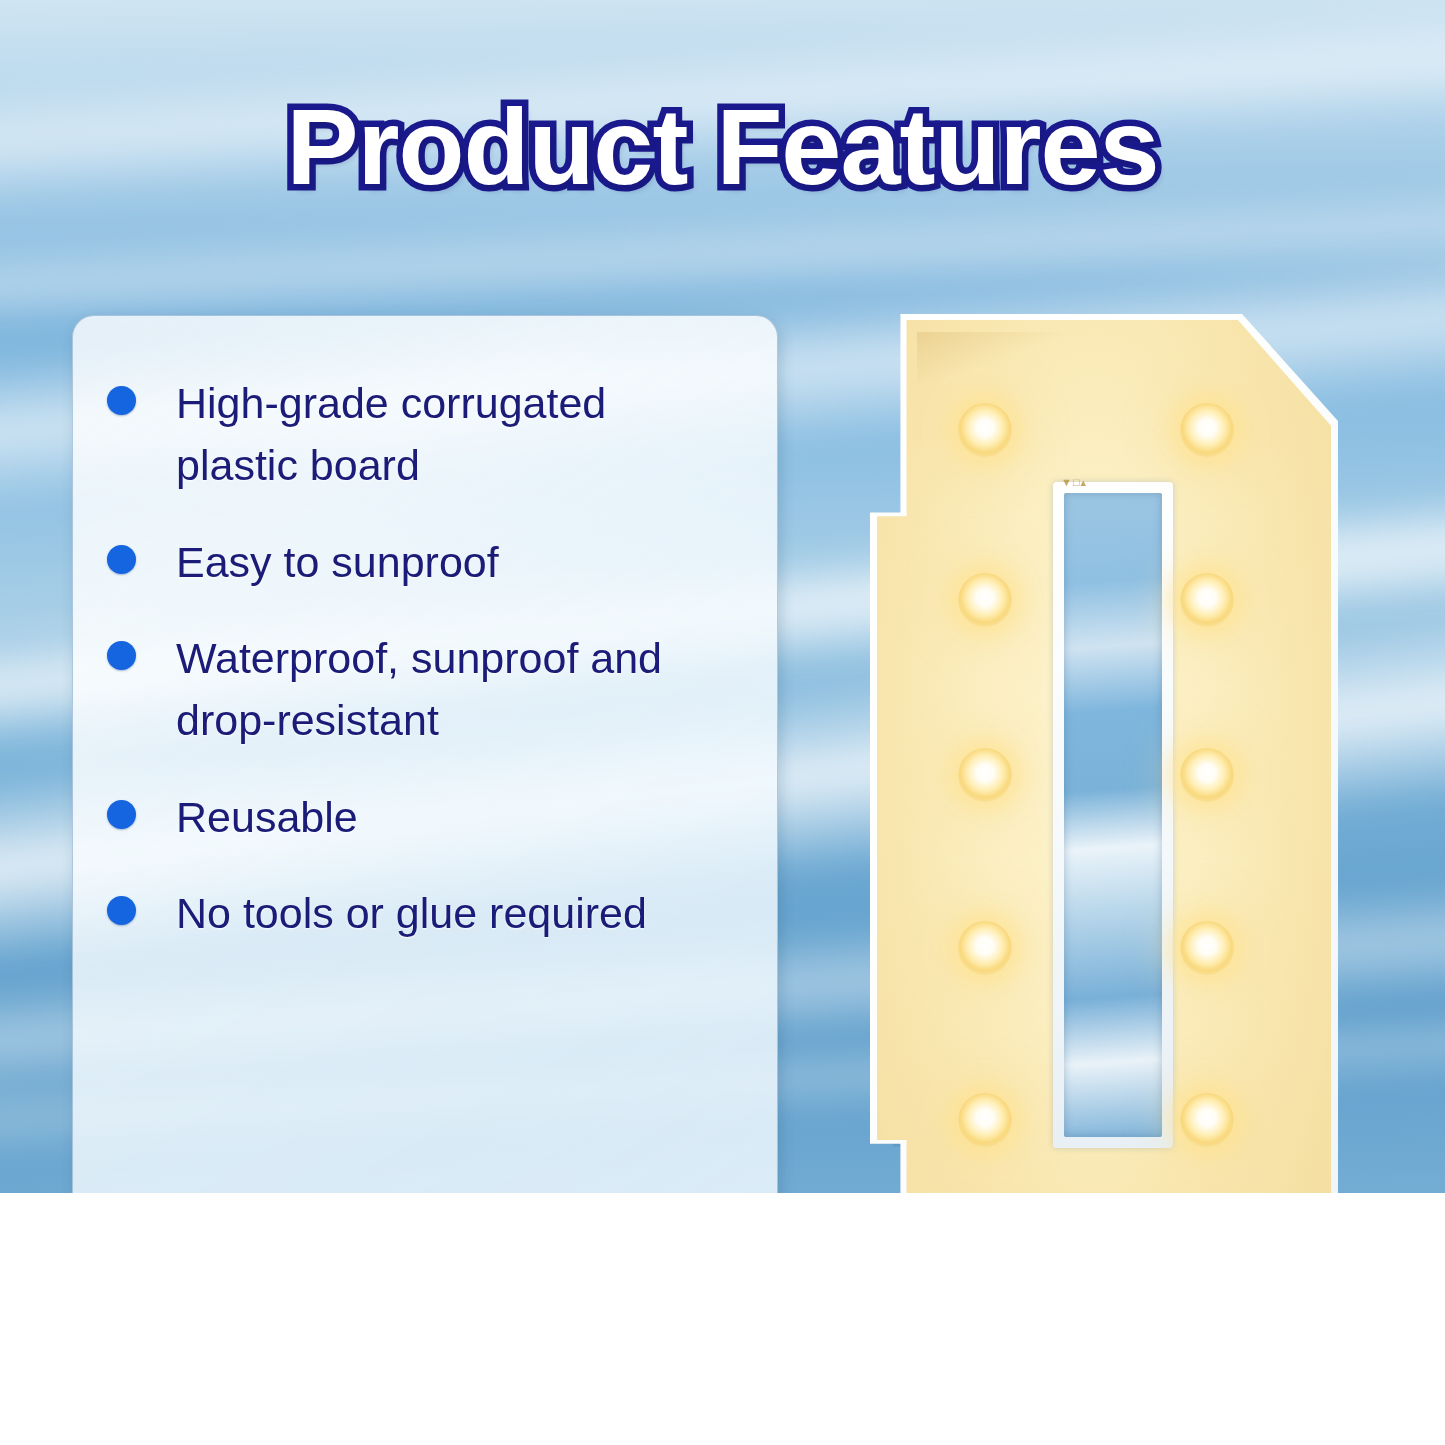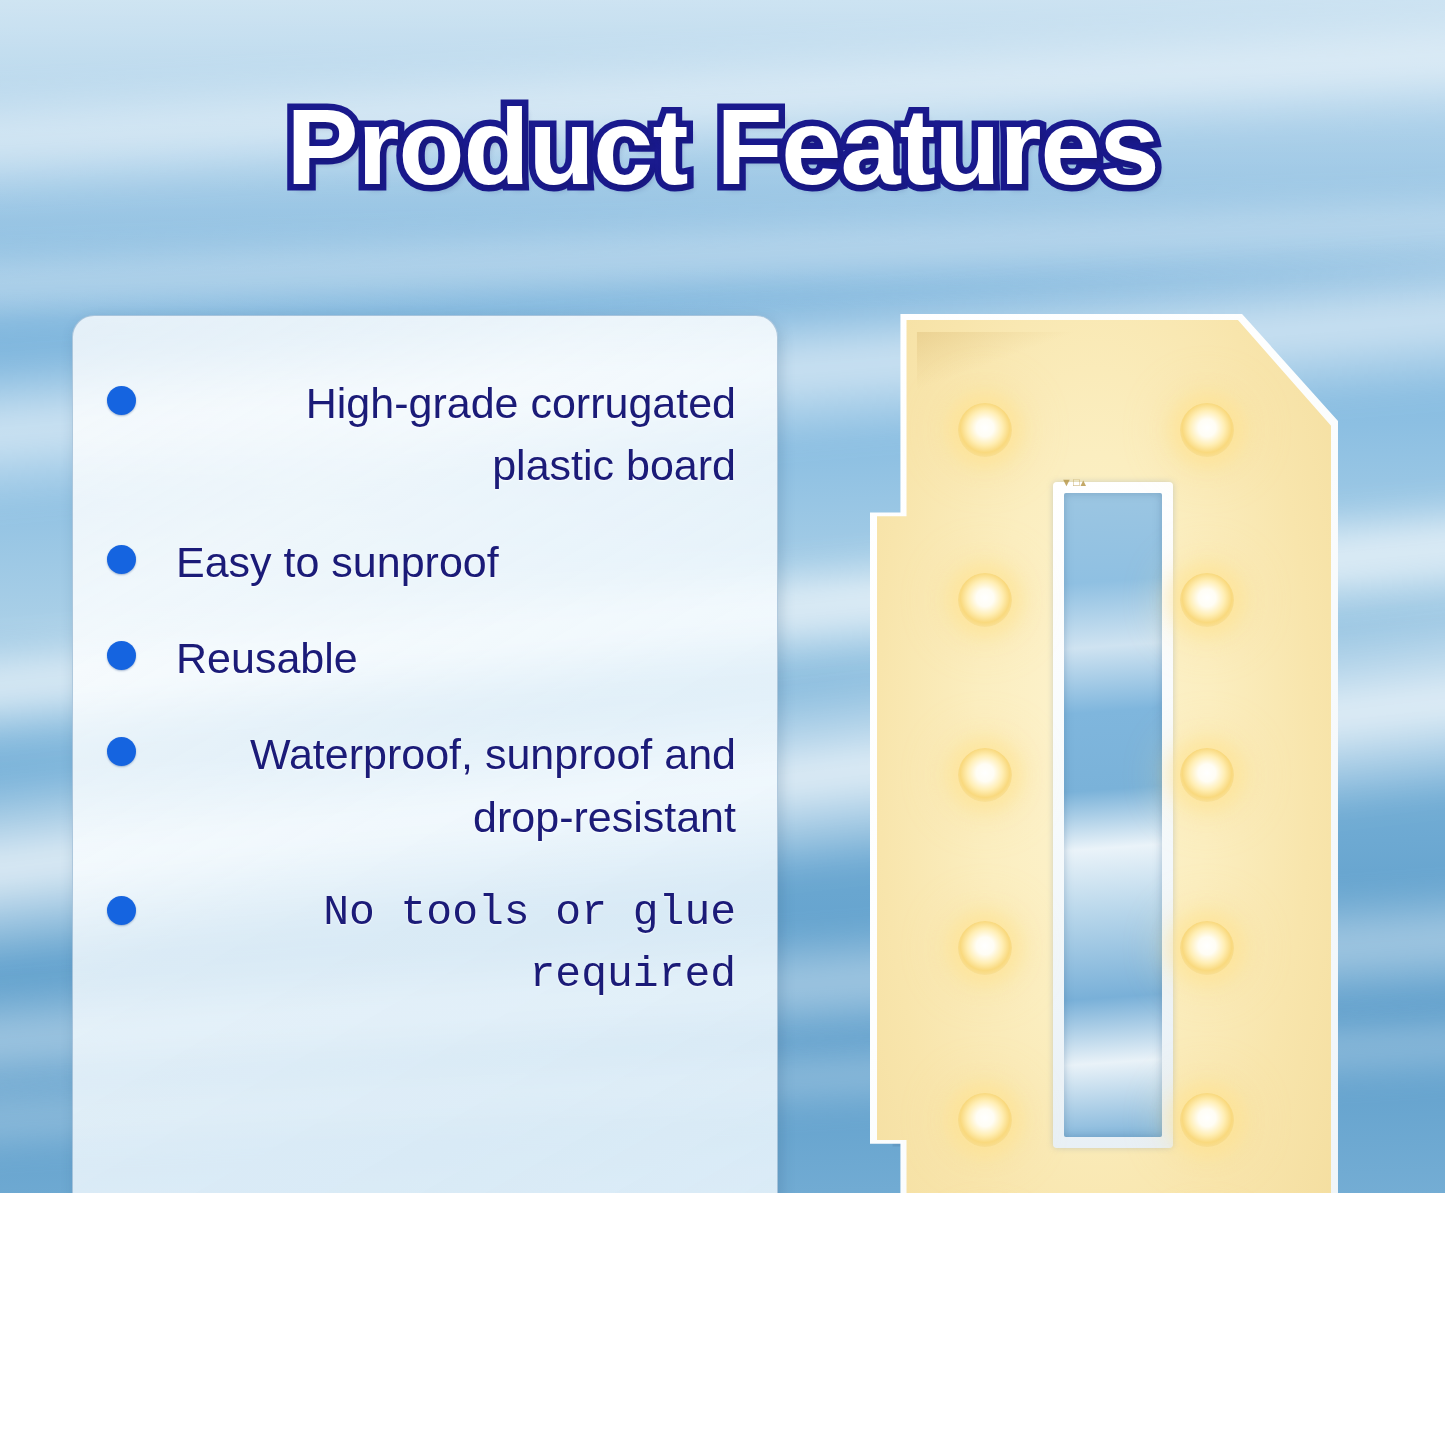--- a/index.html
+++ b/index.html
@@ -117,28 +117,27 @@
     border: 1px solid rgba(120,160,195,.55);
     box-shadow: 3px 5px 14px rgba(40,80,120,.22);
     box-sizing: border-box;
     padding: 56px 26px 40px 34px;
   }
 
   .features {
     list-style: none;
     margin: 0;
     padding: 0;
-    text-align: right;
   }
   .feature {
     display: flex;
     align-items: flex-start;
     margin-bottom: 34px;
   }
-  .feature:last-child { margin-bottom: 0; font-family: Liberation Mono, monospace; }
+  .feature:last-child { margin-bottom: 0; }
 
   .bullet {
     flex: 0 0 auto;
     width: 29px;
     height: 29px;
     border-radius: 50%;
     background: #1564e0;
     margin-top: 14px;
     margin-right: 40px;
     box-shadow: 0 1px 2px rgba(20,60,130,.35);
@@ -333,25 +332,25 @@
       <li class="feature">
         <span class="bullet"></span>
         <span class="feature-text">High-grade corrugated plastic board</span>
       </li>
       <li class="feature">
         <span class="bullet"></span>
         <span class="feature-text">Easy to sunproof</span>
       </li>
       <li class="feature">
         <span class="bullet"></span>
+        <span class="feature-text">Waterproof, sunproof and drop-resistant</span>
+      </li>
+      <li class="feature">
+        <span class="bullet"></span>
         <span class="feature-text">Reusable</span>
-      </li>
-      <li class="feature">
-        <span class="bullet"></span>
-        <span class="feature-text">Waterproof, sunproof and drop-resistant</span>
       </li>
       <li class="feature">
         <span class="bullet"></span>
         <span class="feature-text">No tools or glue required</span>
       </li>
     </ul>
   </div>
 
   <div class="letter-stage">
     <div class="letter-shadow"></div>

